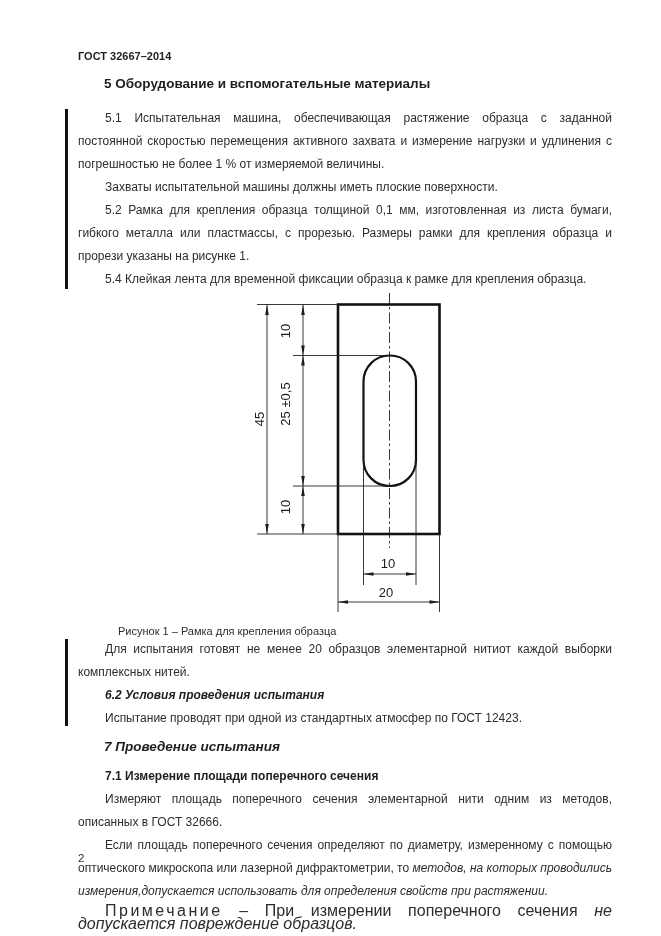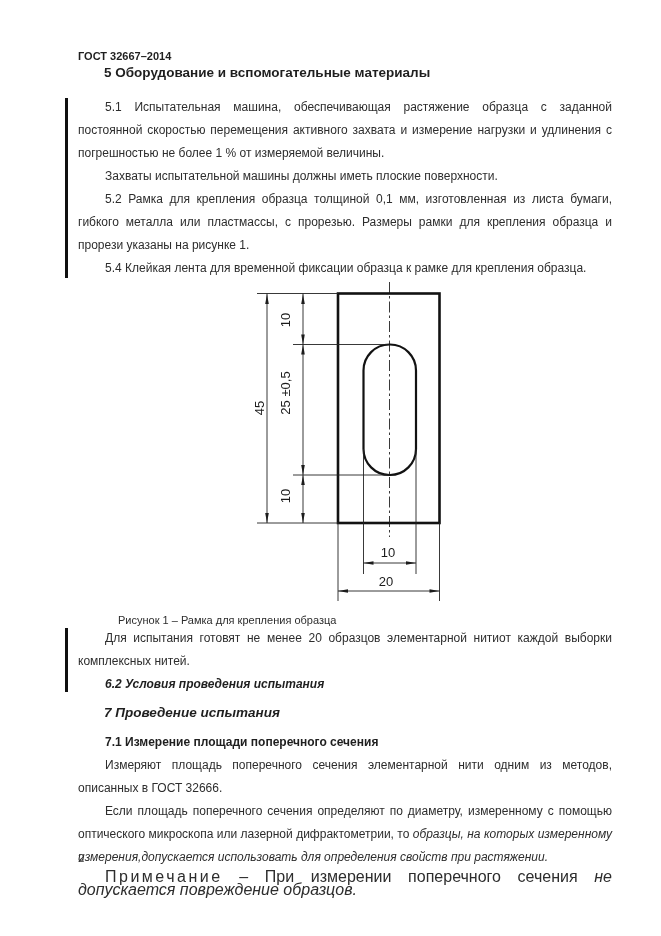--- a/index.html
+++ b/index.html
@@ -4,21 +4,21 @@
 <style>
   html,body{margin:0;padding:0;background:#ffffff;}
   .page{
     width:661px;height:936px;position:relative;background:#fff;
     box-sizing:border-box;padding:50px 49px 0 78px;overflow:hidden;
     font-family:"Liberation Sans", sans-serif;color:#2d2d2d;
   }
   .doc-ref{font-size:11px;font-weight:bold;color:#1f1f1f;margin:0 0 3px 0;}
   .sec-h{font-size:13.5px;line-height:16px;font-weight:bold;color:#1f1f1f;
          margin:15px 0 12px 26px;}
-  .sec-h.first{margin-top:3px;margin-bottom:15px;}
+  .sec-h.first{margin-top:14px;margin-bottom:15px;}
   .sec-h.h7{margin-top:9px;margin-bottom:10px;font-style:italic;}
   p{margin:0;font-size:12px;line-height:23px;text-indent:27px;
     text-align:justify;}
   .sub-hi{font-weight:bold;font-style:italic;color:#1f1f1f;}
   .sub-hb{font-weight:bold;color:#1f1f1f;}
   .change-block{position:relative;}
   .bar{position:absolute;left:-13px;width:2.5px;background:#101010;}
   .figure{margin:0;}
   .fig-svg{display:block;margin-left:167px;}
   .caption{font-size:11px;line-height:14px;
@@ -98,24 +98,25 @@
       <text class="dim-txt" x="386" y="546" text-anchor="middle">20</text>
     </svg>
     <div class="caption">Рисунок 1 – Рамка для крепления образца</div>
   </div>
 
 
   <div class="change-block">
     <div class="bar" style="top:1px;bottom:4px;"></div>
     <p>Для испытания готовят не менее 20 образцов элементарной нитиот каждой выборки комплексных нитей.</p>
     <p class="sub-hi">6.2 Условия проведения испытания</p>
+    <p>Испытание проводят при одной из стандартных атмосфер по ГОСТ 12423.</p>
   </div>
 
   <div class="sec-h h7">7 Проведение испытания</div>
 
   <p class="sub-hb">7.1 Измерение площади поперечного сечения</p>
   <p>Измеряют площадь поперечного сечения элементарной нити одним из методов, описанных в ГОСТ 32666.</p>
-  <p><span>Если площадь поперечного сечения определяют по диаметру, измеренному с помощью оптического микроскопа или лазерной дифрактометрии, то </span><i>образцы, на которых измеренному измерения,допускается использовать для определения свойств при растяжении.</i></p>
+  <p><span>Если площадь поперечного сечения определяют по диаметру, измеренному с помощью оптического микроскопа или лазерной дифрактометрии, то </span><i>методов, на которых проводились измерения,допускается использовать для определения свойств при растяжении.</i></p>
   <p class="note"><span class="note-label">Примечание</span><span> – </span><span>При измерении поперечного сечения </span><i>не допускается повреждение образцов.</i></p>
 
   <div class="page-num">2</div>
 
 </div>
 
 </body></html>

